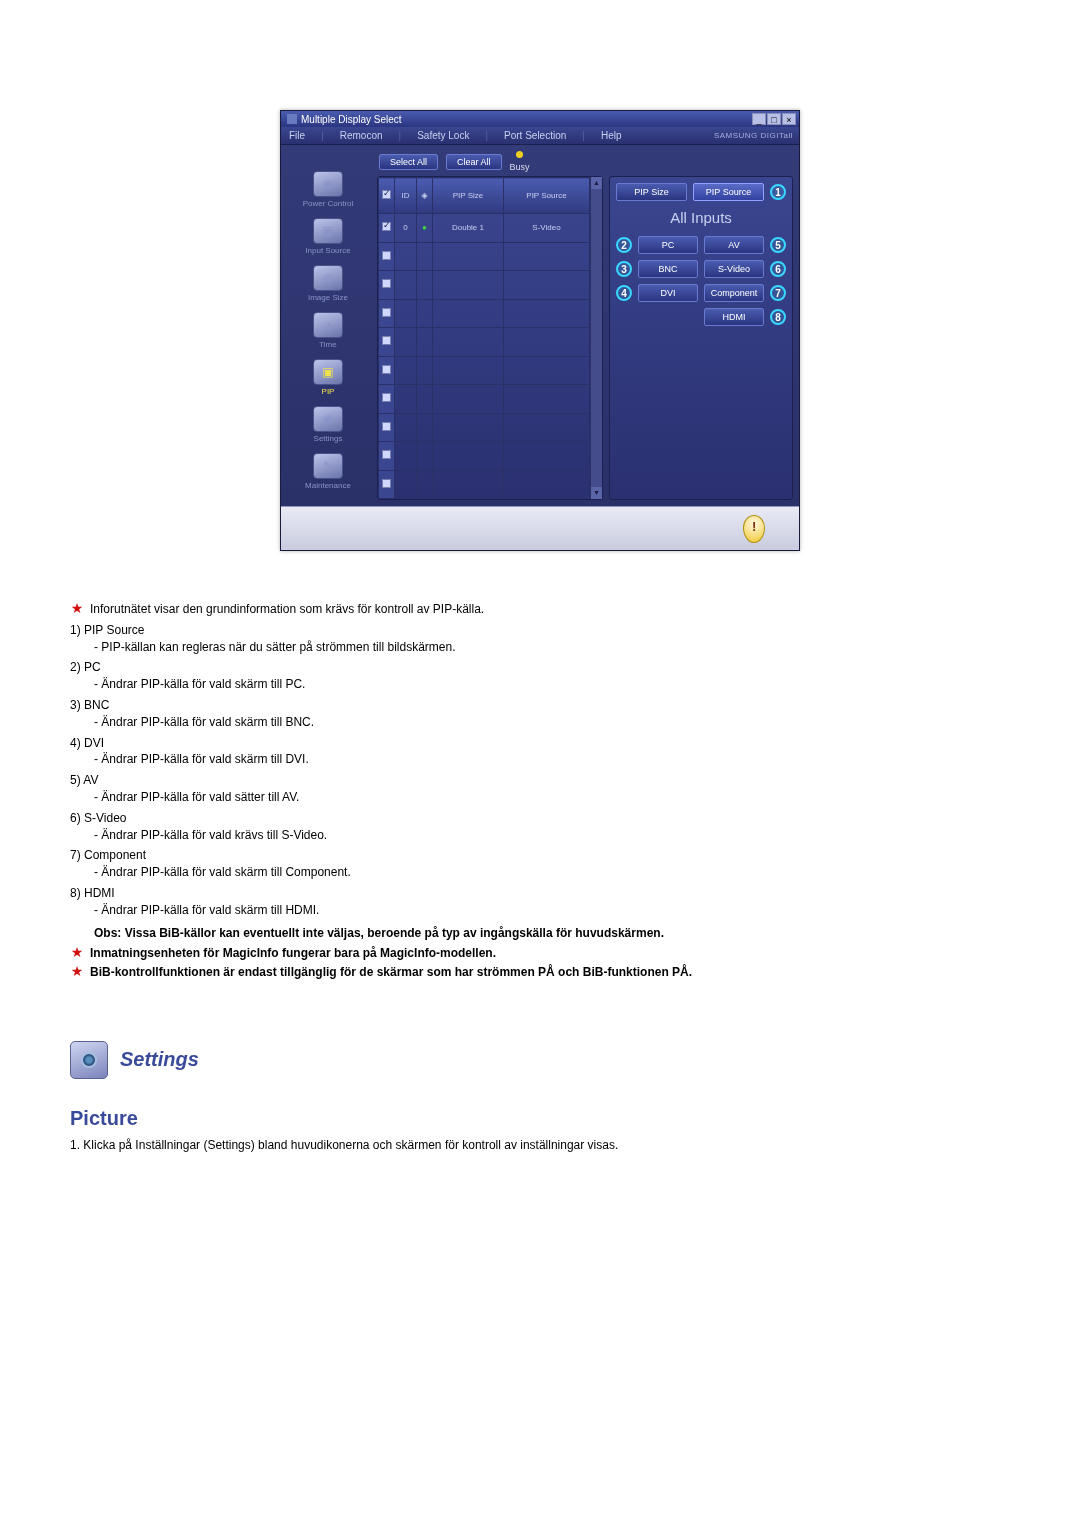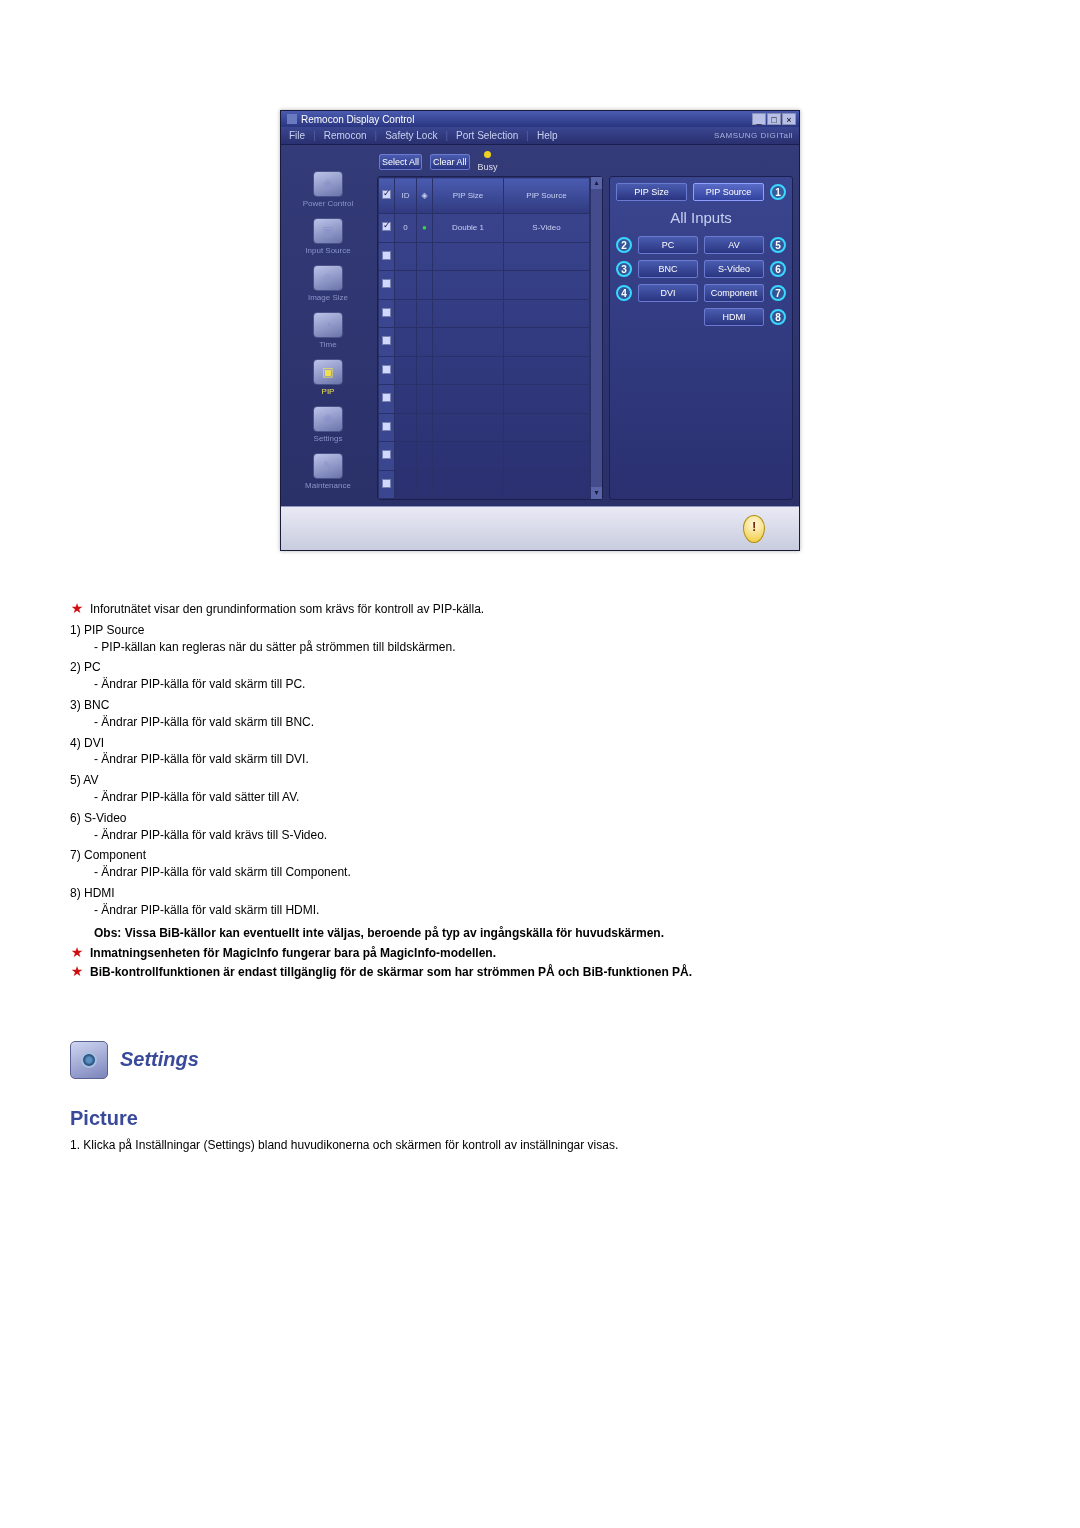--- a/index.html
+++ b/index.html
@@ -43,21 +43,21 @@
   .menubar {
     background: linear-gradient(to bottom, #3a4690, #2a3070);
     color: #c8d0f0;
     font-size: 10px;
     padding: 3px 6px;
     display: flex;
     justify-content: space-between;
     align-items: center;
     border-bottom: 1px solid #1a1f50;
   }
-  .menus { display: flex; gap: 4px; }
+  .menus { display: flex; gap: 12px; }
   .menus span { padding: 0 2px; }
   .menus .sep { color: #5060a0; }
   .brand { font-size: 8px; color: #a8b0e0; letter-spacing: 0.5px; }
   .app-body {
     display: flex;
     background: linear-gradient(to bottom, #333b78, #2a3068);
     padding: 6px 6px 6px 4px;
     gap: 6px;
   }
   
@@ -93,21 +93,21 @@
     display: flex;
     flex-direction: column;
   }
   .toolbar {
     display: flex; align-items: center; gap: 8px;
     padding: 0 2px 4px 2px;
   }
   .tbtn {
     background: linear-gradient(to bottom,#4a5cb0,#2a3580);
     color: #fff; font-size: 9px;
-    padding: 2px 2px;
+    padding: 2px 10px;
     border: 1px solid #6a7ad0;
     border-radius: 2px;
   }
   .busy {
     display: flex; align-items: center; gap: 4px;
     color: #dcdce8; font-size: 9px; flex-direction: column;
   }
   .busy-dot { width:7px; height:7px; background:#f0d020; border-radius:50%; }
   .panels { display:flex; gap:6px; flex:1; }
   .table-panel {
@@ -269,21 +269,21 @@
 </head>
 <body>
 
 <div class="page">
 
   <div class="app-window">
 
     <div class="titlebar">
       <div class="titlebar-left">
         <span class="titlebar-icon"></span>
-        <span>Remocon Display Control</span>
+        <span>Multiple Display Select</span>
       </div>
       <div class="winbtns">
         <span class="winbtn">_</span>
         <span class="winbtn">□</span>
         <span class="winbtn">×</span>
       </div>
     </div>
 
     <div class="menubar">
       <div class="menus">

